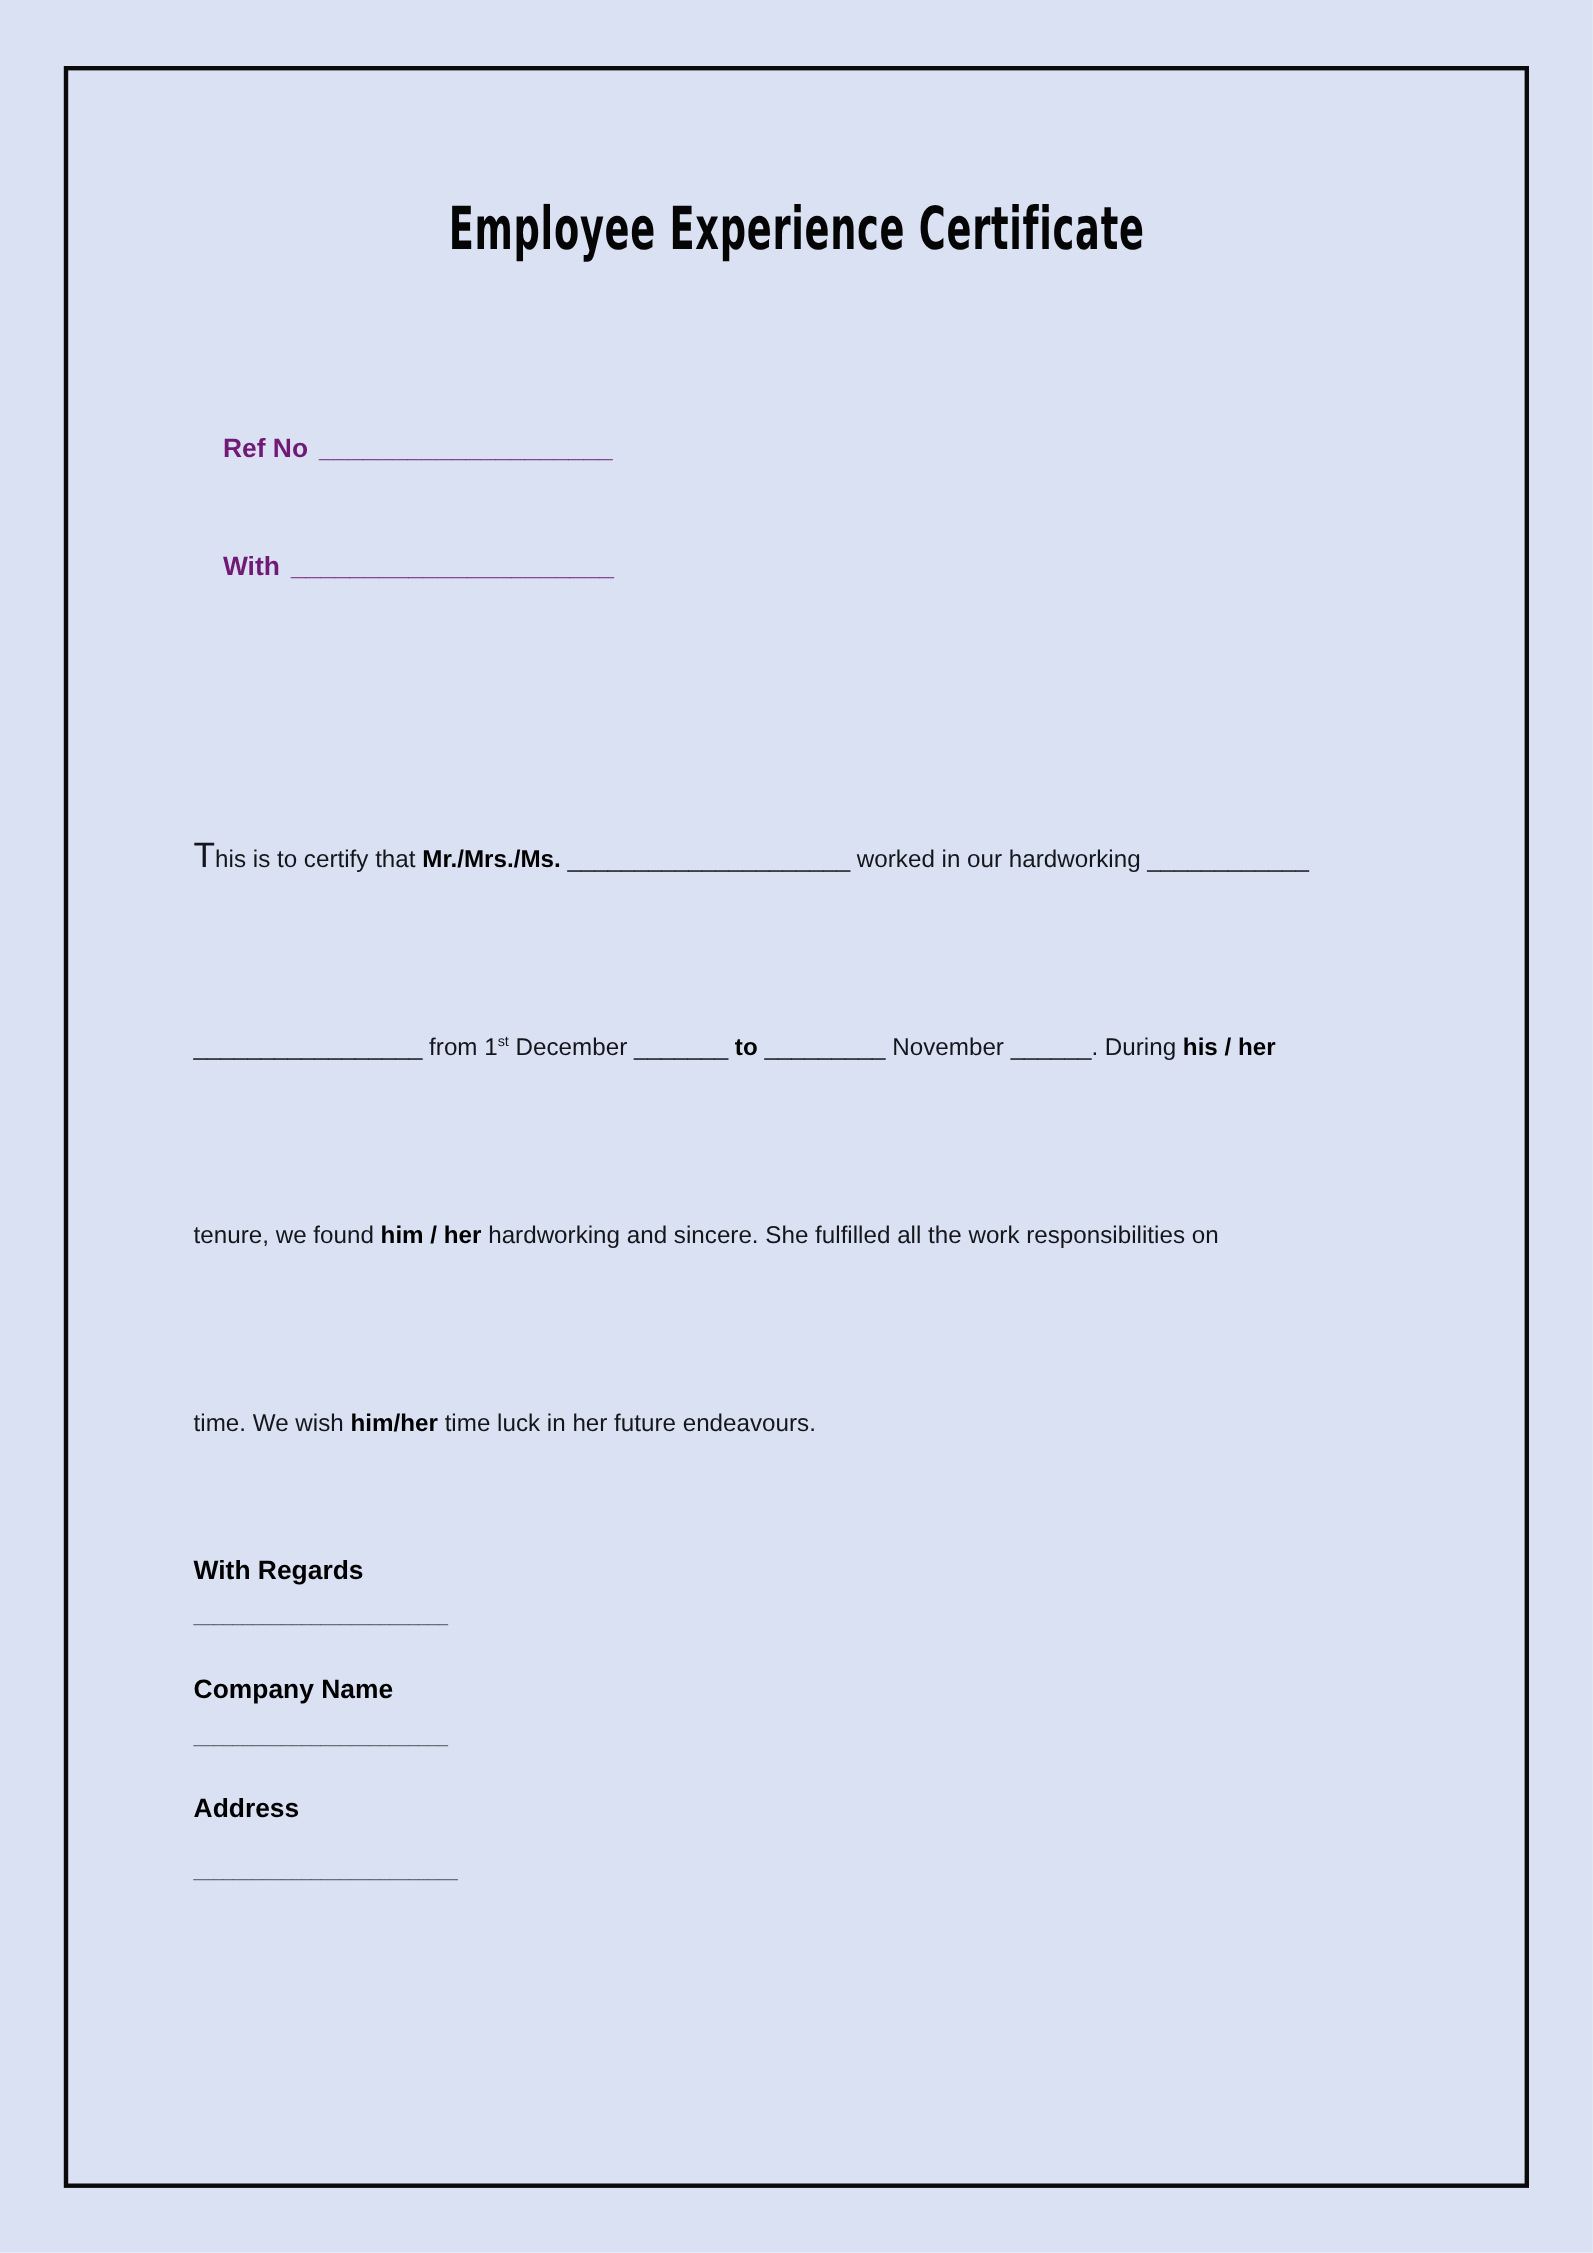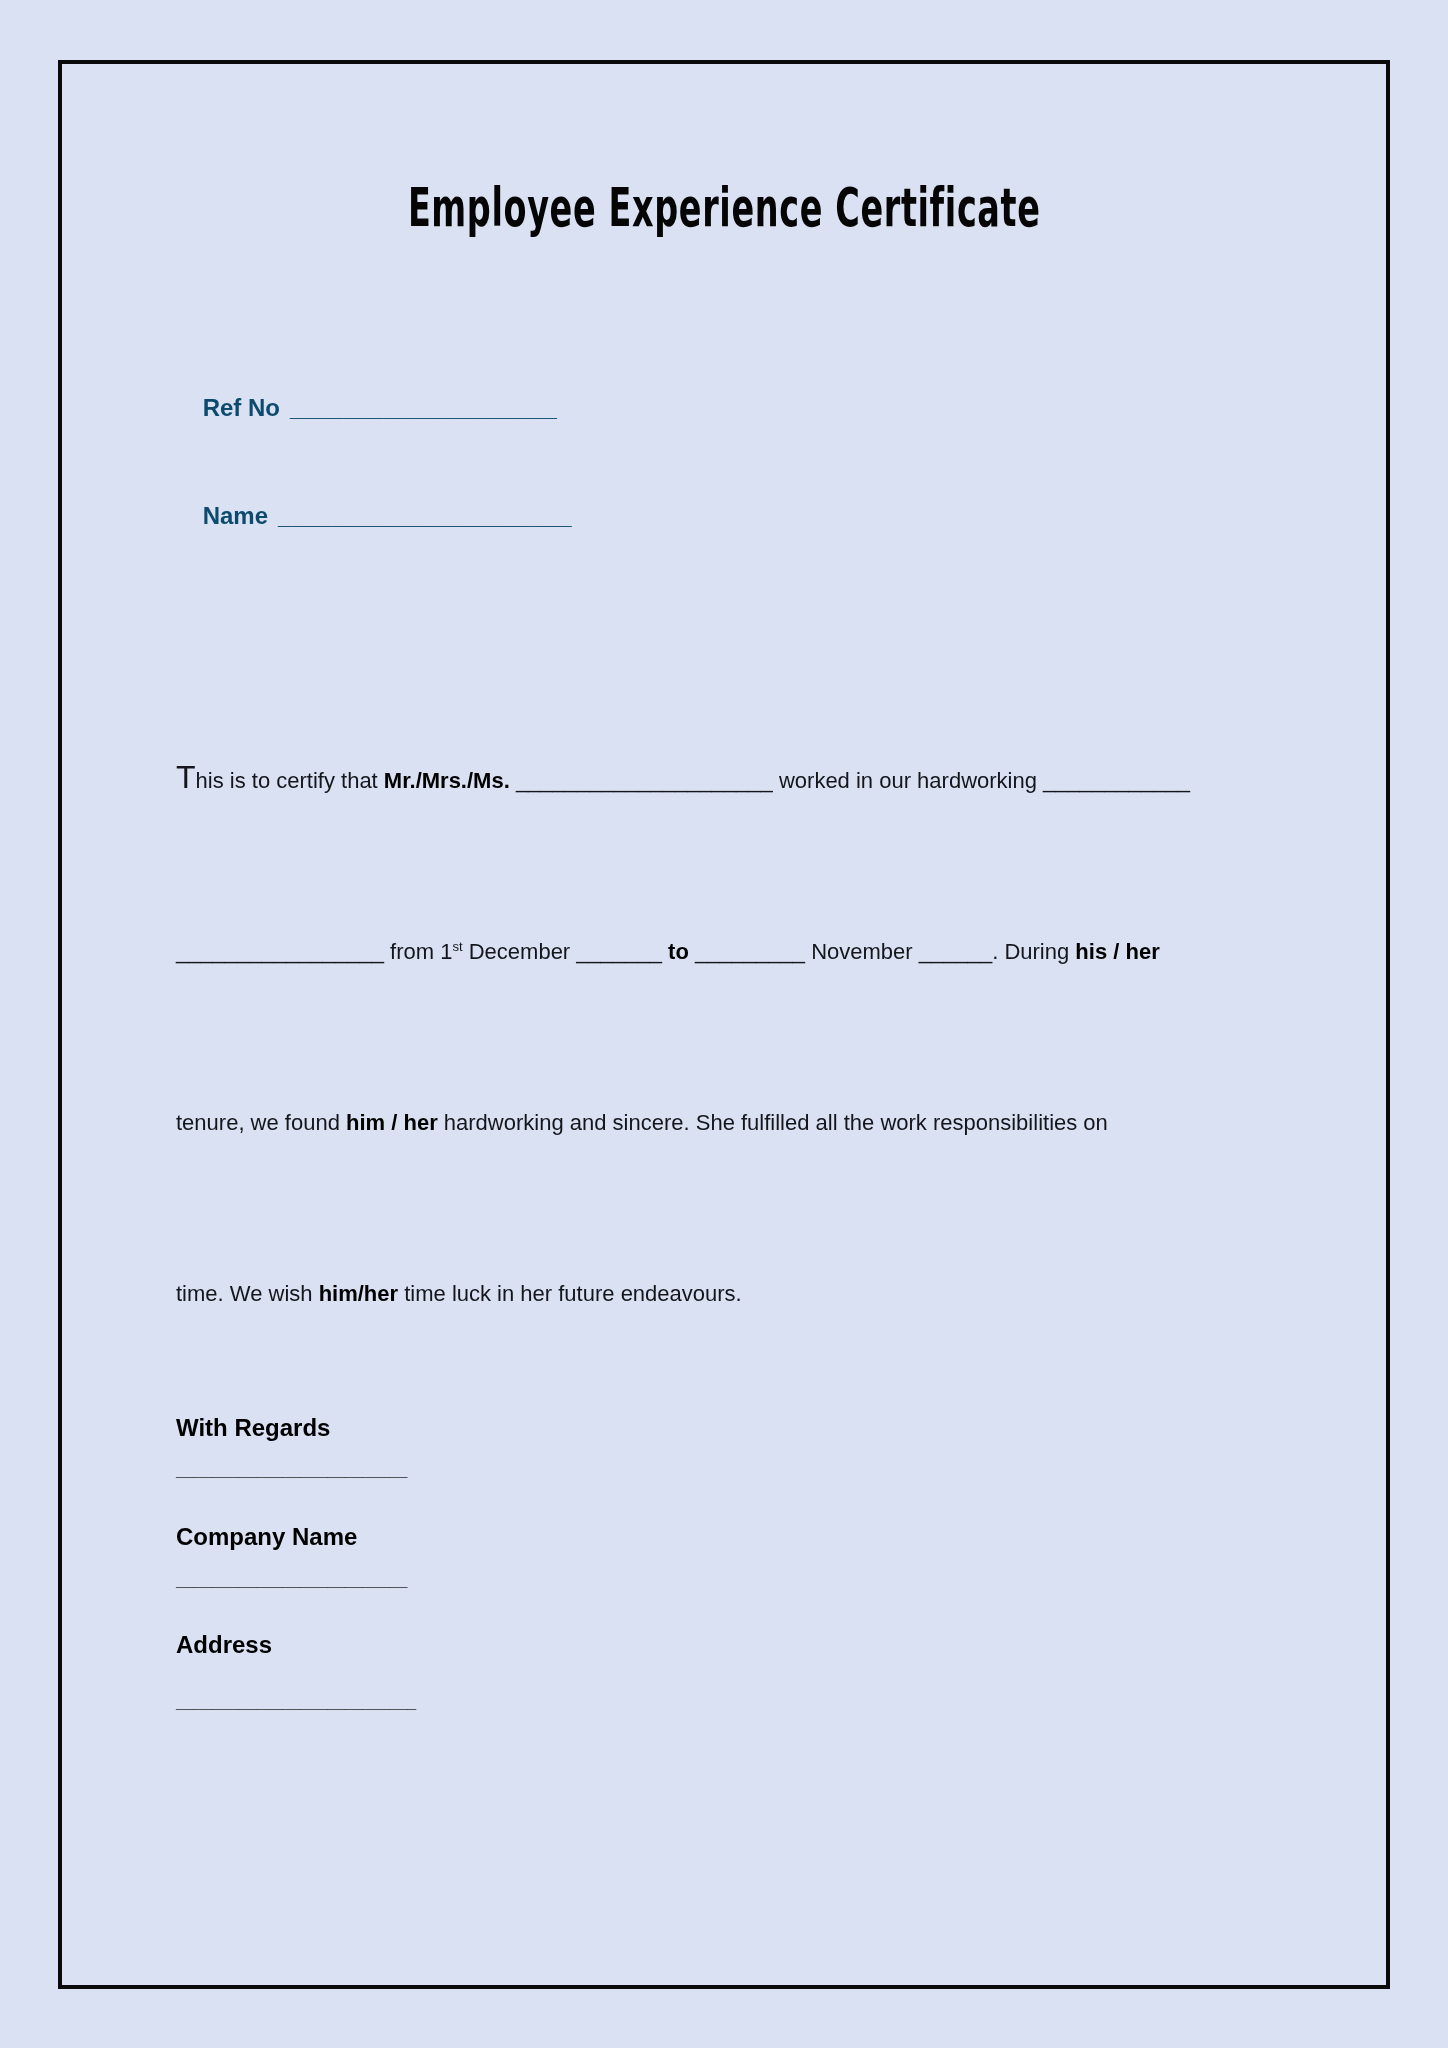--- a/index.html
+++ b/index.html
@@ -34,21 +34,21 @@
     transform:scaleX(0.62);
     transform-origin:50% 50%;
     color:#050505;
   }
   .fill-row{
     position:absolute;
     left:176px;
     font-size:24px;
     font-weight:bold;
     white-space:pre;
-    color:#0c4a6e;
+    color:#701a75;
   }
   .fill-row .blank{margin-left:10px;}
   .row-ref{top:366px;}
   .row-date{top:474px;}
   .para{
     position:absolute;
     left:176px;top:635px;
     font-size:22px;
     line-height:57px;
     white-space:pre;
@@ -82,21 +82,21 @@
 
   <div class="title-wrap">
     <span class="title">Employee Experience Certificate</span>
   </div>
 
   <div class="fill-row row-ref">
     <span>Ref No</span><span class="blank">____________________</span>
   </div>
 
   <div class="fill-row row-date">
-    <span>Name</span><span class="blank">______________________</span>
+    <span>With</span><span class="blank">______________________</span>
   </div>
 
   <div class="para">
     <div class="line"><span class="init">T</span><span>his is to certify that </span><span class="b">Mr./Mrs./Ms.</span><span> _____________________ worked in our hardworking ____________</span></div>
     <div class="line"><span>_________________ from 1</span><span class="sup">st</span><span> December _______ </span><span class="b">to</span><span> _________ November ______. During </span><span class="b">his / her</span></div>
     <div class="line"><span>tenure, we found </span><span class="b">him / her</span><span> hardworking and sincere. She fulfilled all the work responsibilities on</span></div>
     <div class="line"><span>time. We wish </span><span class="b">him/her</span><span> time luck in her future endeavours.</span></div>
   </div>
 
   <div class="sig-label sig-regards">With Regards</div>

